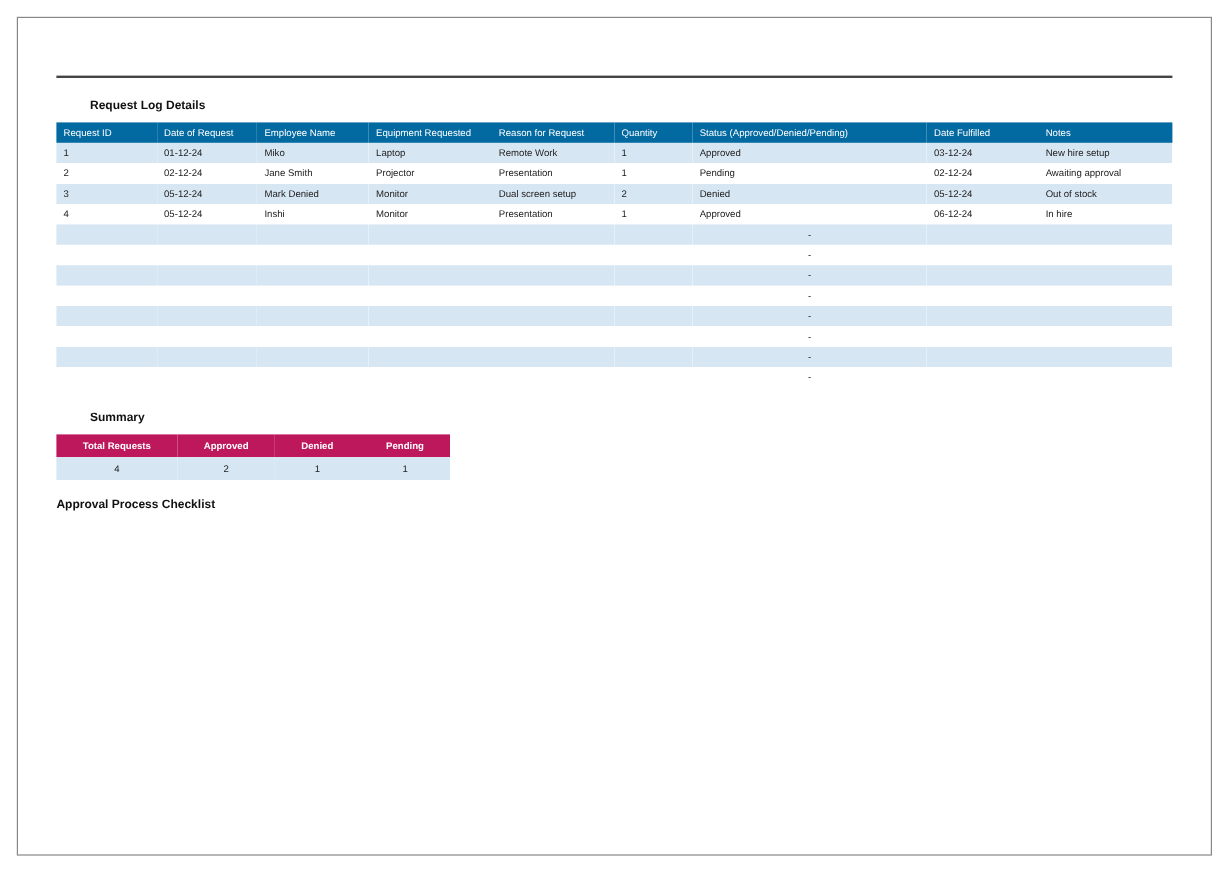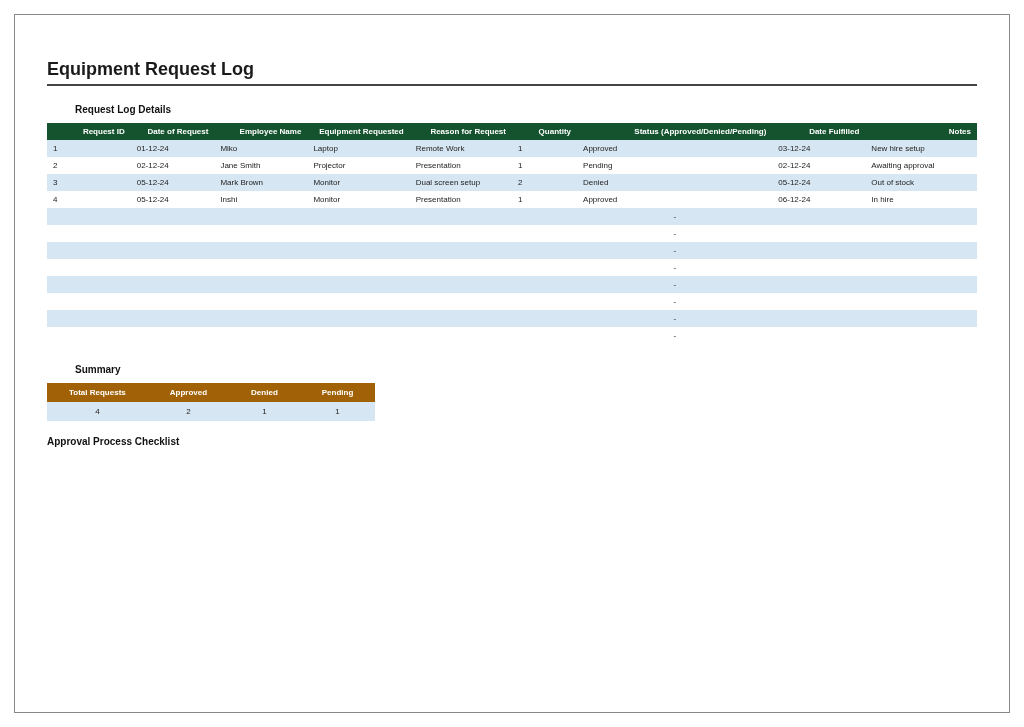--- a/index.html
+++ b/index.html
@@ -44,43 +44,43 @@
     margin-bottom: 8px;
     padding-left: 28px;
   }
   table.request-log {
     width: 100%;
     border-collapse: collapse;
     font-size: 8px;
     table-layout: fixed;
   }
   table.request-log th {
-    background: #14532d;
+    background: #0369a1;
     color: #fff;
-    text-align: right;
+    text-align: left;
     padding: 4px 6px;
-    font-weight: 700;
+    font-weight: 400;
   }
   table.request-log td {
     padding: 4px 6px;
     color: #222;
     white-space: nowrap;
     overflow: hidden;
   }
   table.request-log tbody tr:nth-child(odd) { background: #d7e6f3; }
   table.request-log tbody tr:nth-child(even) { background: #ffffff; }
   .empty-cell { text-align: center; }
 
   .summary-block { margin-top: 20px; }
   table.summary {
     border-collapse: collapse;
     font-size: 8px;
   }
   table.summary th {
-    background: #a16207;
+    background: #be185d;
     color: #fff;
     padding: 5px 22px;
     font-weight: 600;
     text-align: center;
   }
   table.summary td {
     background: #d7e6f3;
     padding: 5px 22px;
     text-align: center;
     color: #222;
@@ -90,21 +90,20 @@
     font-weight: 700;
     margin-top: 15px;
     color: #111;
   }
 </style>
 </head>
 <body>
 
 <div class="outer-frame">
 
-  <h1 class="page-title">Equipment Request Log</h1>
   <hr class="title-rule">
 
 
   <div class="section-title">Request Log Details</div>
 
   <table class="request-log">
     <colgroup>
       <col style="width:9%">
         <col style="width:9%">
         <col style="width:10%">
@@ -147,21 +146,21 @@
           <td>Projector</td>
           <td>Presentation</td>
           <td>1</td>
           <td>Pending</td>
           <td>02-12-24</td>
           <td>Awaiting approval</td>
         </tr>
         <tr>
           <td>3</td>
           <td>05-12-24</td>
-          <td>Mark Brown</td>
+          <td>Mark Denied</td>
           <td>Monitor</td>
           <td>Dual screen setup</td>
           <td>2</td>
           <td>Denied</td>
           <td>05-12-24</td>
           <td>Out of stock</td>
         </tr>
         <tr>
           <td>4</td>
           <td>05-12-24</td>

